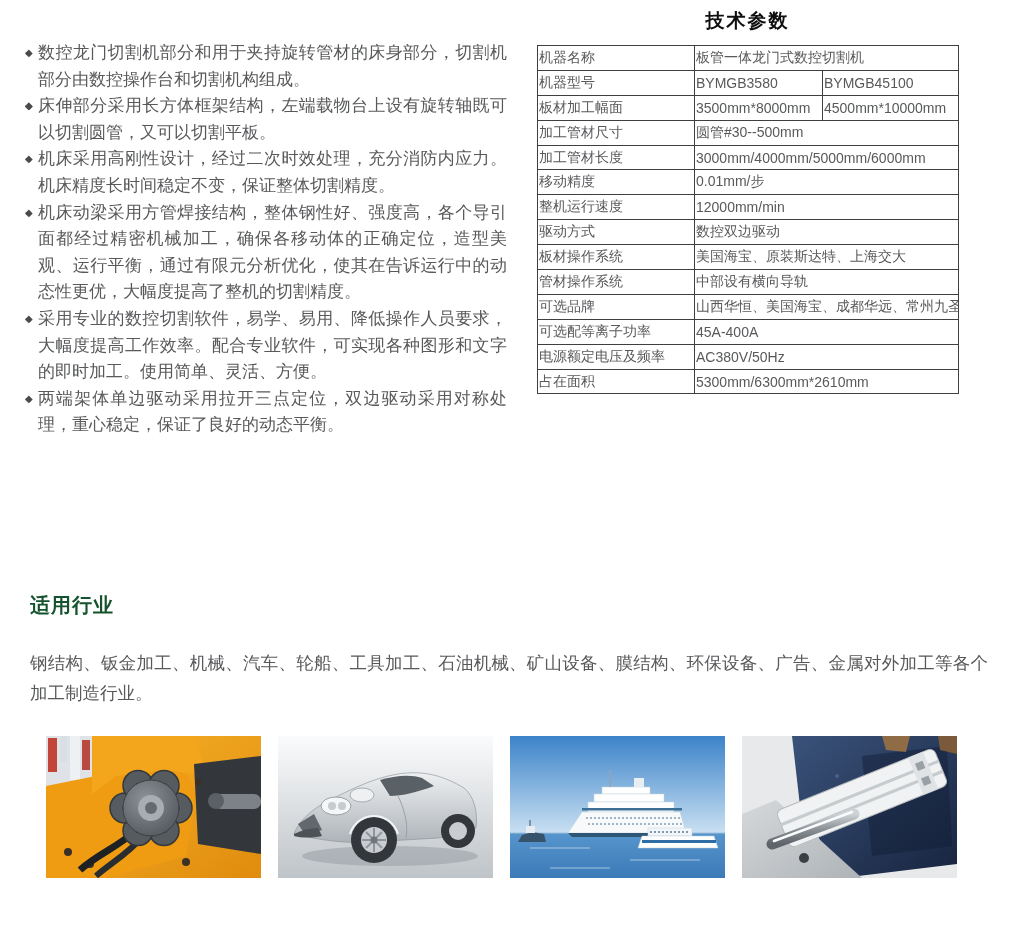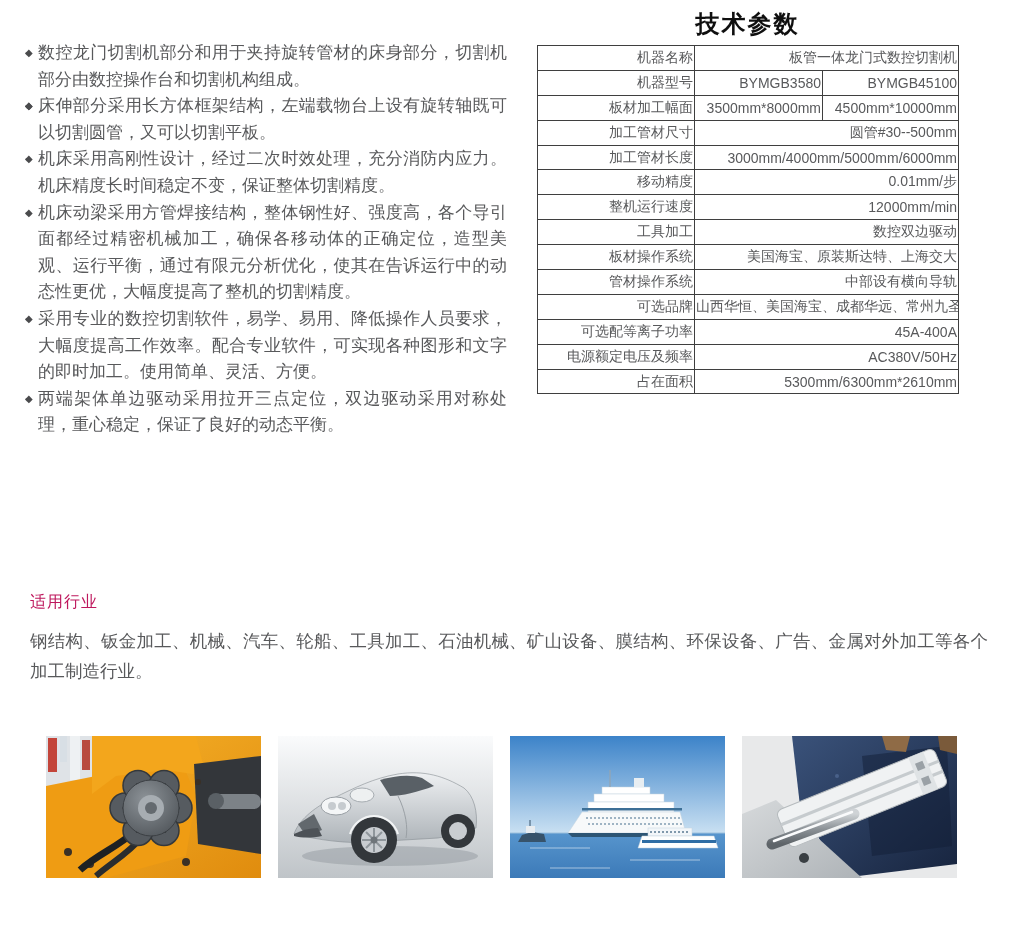--- a/index.html
+++ b/index.html
@@ -13,36 +13,36 @@
     position:absolute; left:25px; top:40px; width:482px;
     color:#58595b; font-size:17px; line-height:26.6px; text-align:justify;
   }
   .feature-item { position:relative; padding-left:13px; }
   .feature-item .bullet {
     position:absolute; left:0; top:0; font-size:10px; line-height:26.6px; color:#4a4b4d;
   }
   
   .tech-title {
     position:absolute; left:537px; top:8px; width:421px; text-align:center;
-    font-size:24px; font-weight:bold; color:#0f0f0f; letter-spacing:2px;
+    font-size:19px; font-weight:bold; color:#0f0f0f; letter-spacing:2px;
   }
   .tech-table {
     position:absolute; left:537px; top:45px; width:421px;
     border-collapse:collapse; table-layout:fixed;
   }
   .tech-table td {
-    border:1px solid #3f3f3f; height:24.9px; text-align:right;
+    border:1px solid #3f3f3f; height:24.9px; text-align:left;
     font-size:14px; color:#58595b; padding:0 1px;
     white-space:nowrap; overflow:hidden;
   }
   
   .industries { position:absolute; left:30px; top:592px; width:958px; }
-  .industries .ind-title { font-size:16px; font-weight:normal; color:#be185d; letter-spacing:1px; }
+  .industries .ind-title { font-size:20px; font-weight:bold; color:#14532d; letter-spacing:1px; }
   .industries .ind-text {
-    margin-top:13px; font-size:17.5px; line-height:30px; color:#58595b; text-align:justify;
+    margin-top:29px; font-size:17.5px; line-height:30px; color:#58595b; text-align:justify;
   }
   
   .gallery { position:absolute; left:46px; top:736px; display:flex; gap:17px; }
   .photo { width:215px; height:142px; overflow:hidden; }
   .photo svg { display:block; width:215px; height:142px; }
 </style>
 </head>
 <body>
 
 <div class="page">
@@ -89,21 +89,21 @@
         </tr>
         <tr>
           <td>移动精度</td>
           <td colspan="2">0.01mm/步</td>
         </tr>
         <tr>
           <td>整机运行速度</td>
           <td colspan="2">12000mm/min</td>
         </tr>
         <tr>
-          <td>工具加工</td>
+          <td>驱动方式</td>
           <td colspan="2">数控双边驱动</td>
         </tr>
         <tr>
           <td>板材操作系统</td>
           <td colspan="2">美国海宝、原装斯达特、上海交大</td>
         </tr>
         <tr>
           <td>管材操作系统</td>
           <td colspan="2">中部设有横向导轨</td>
         </tr>

